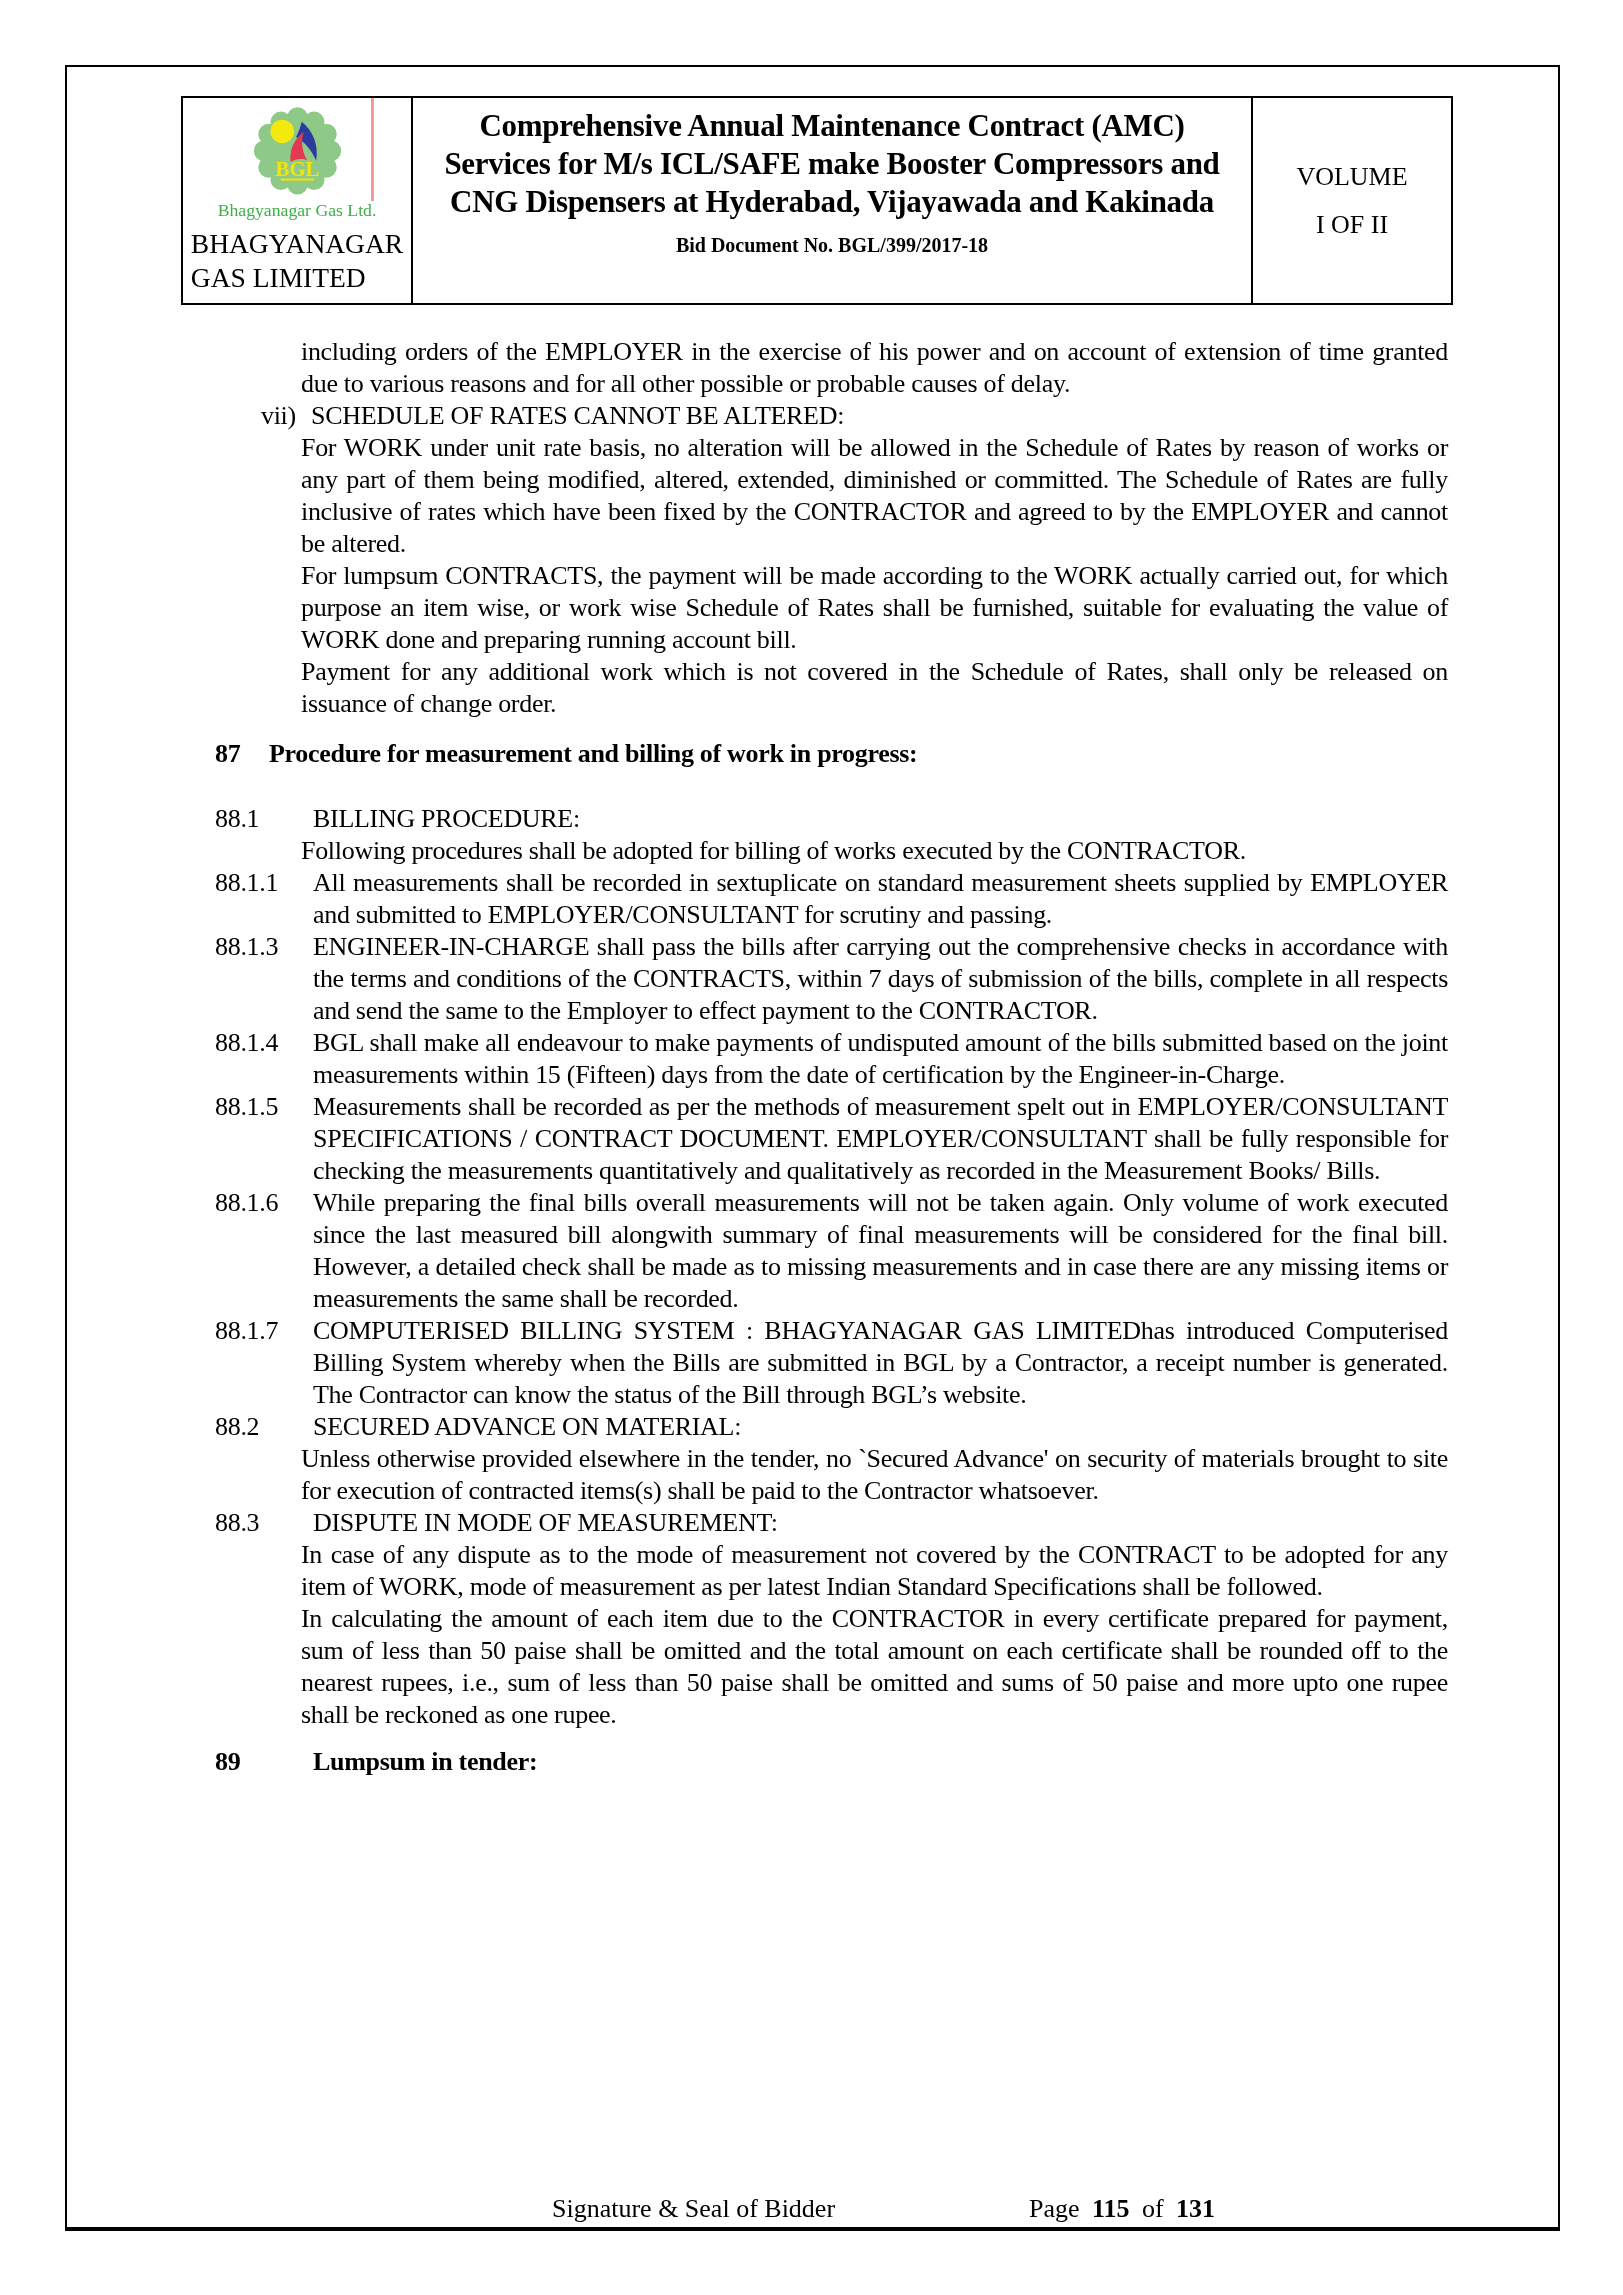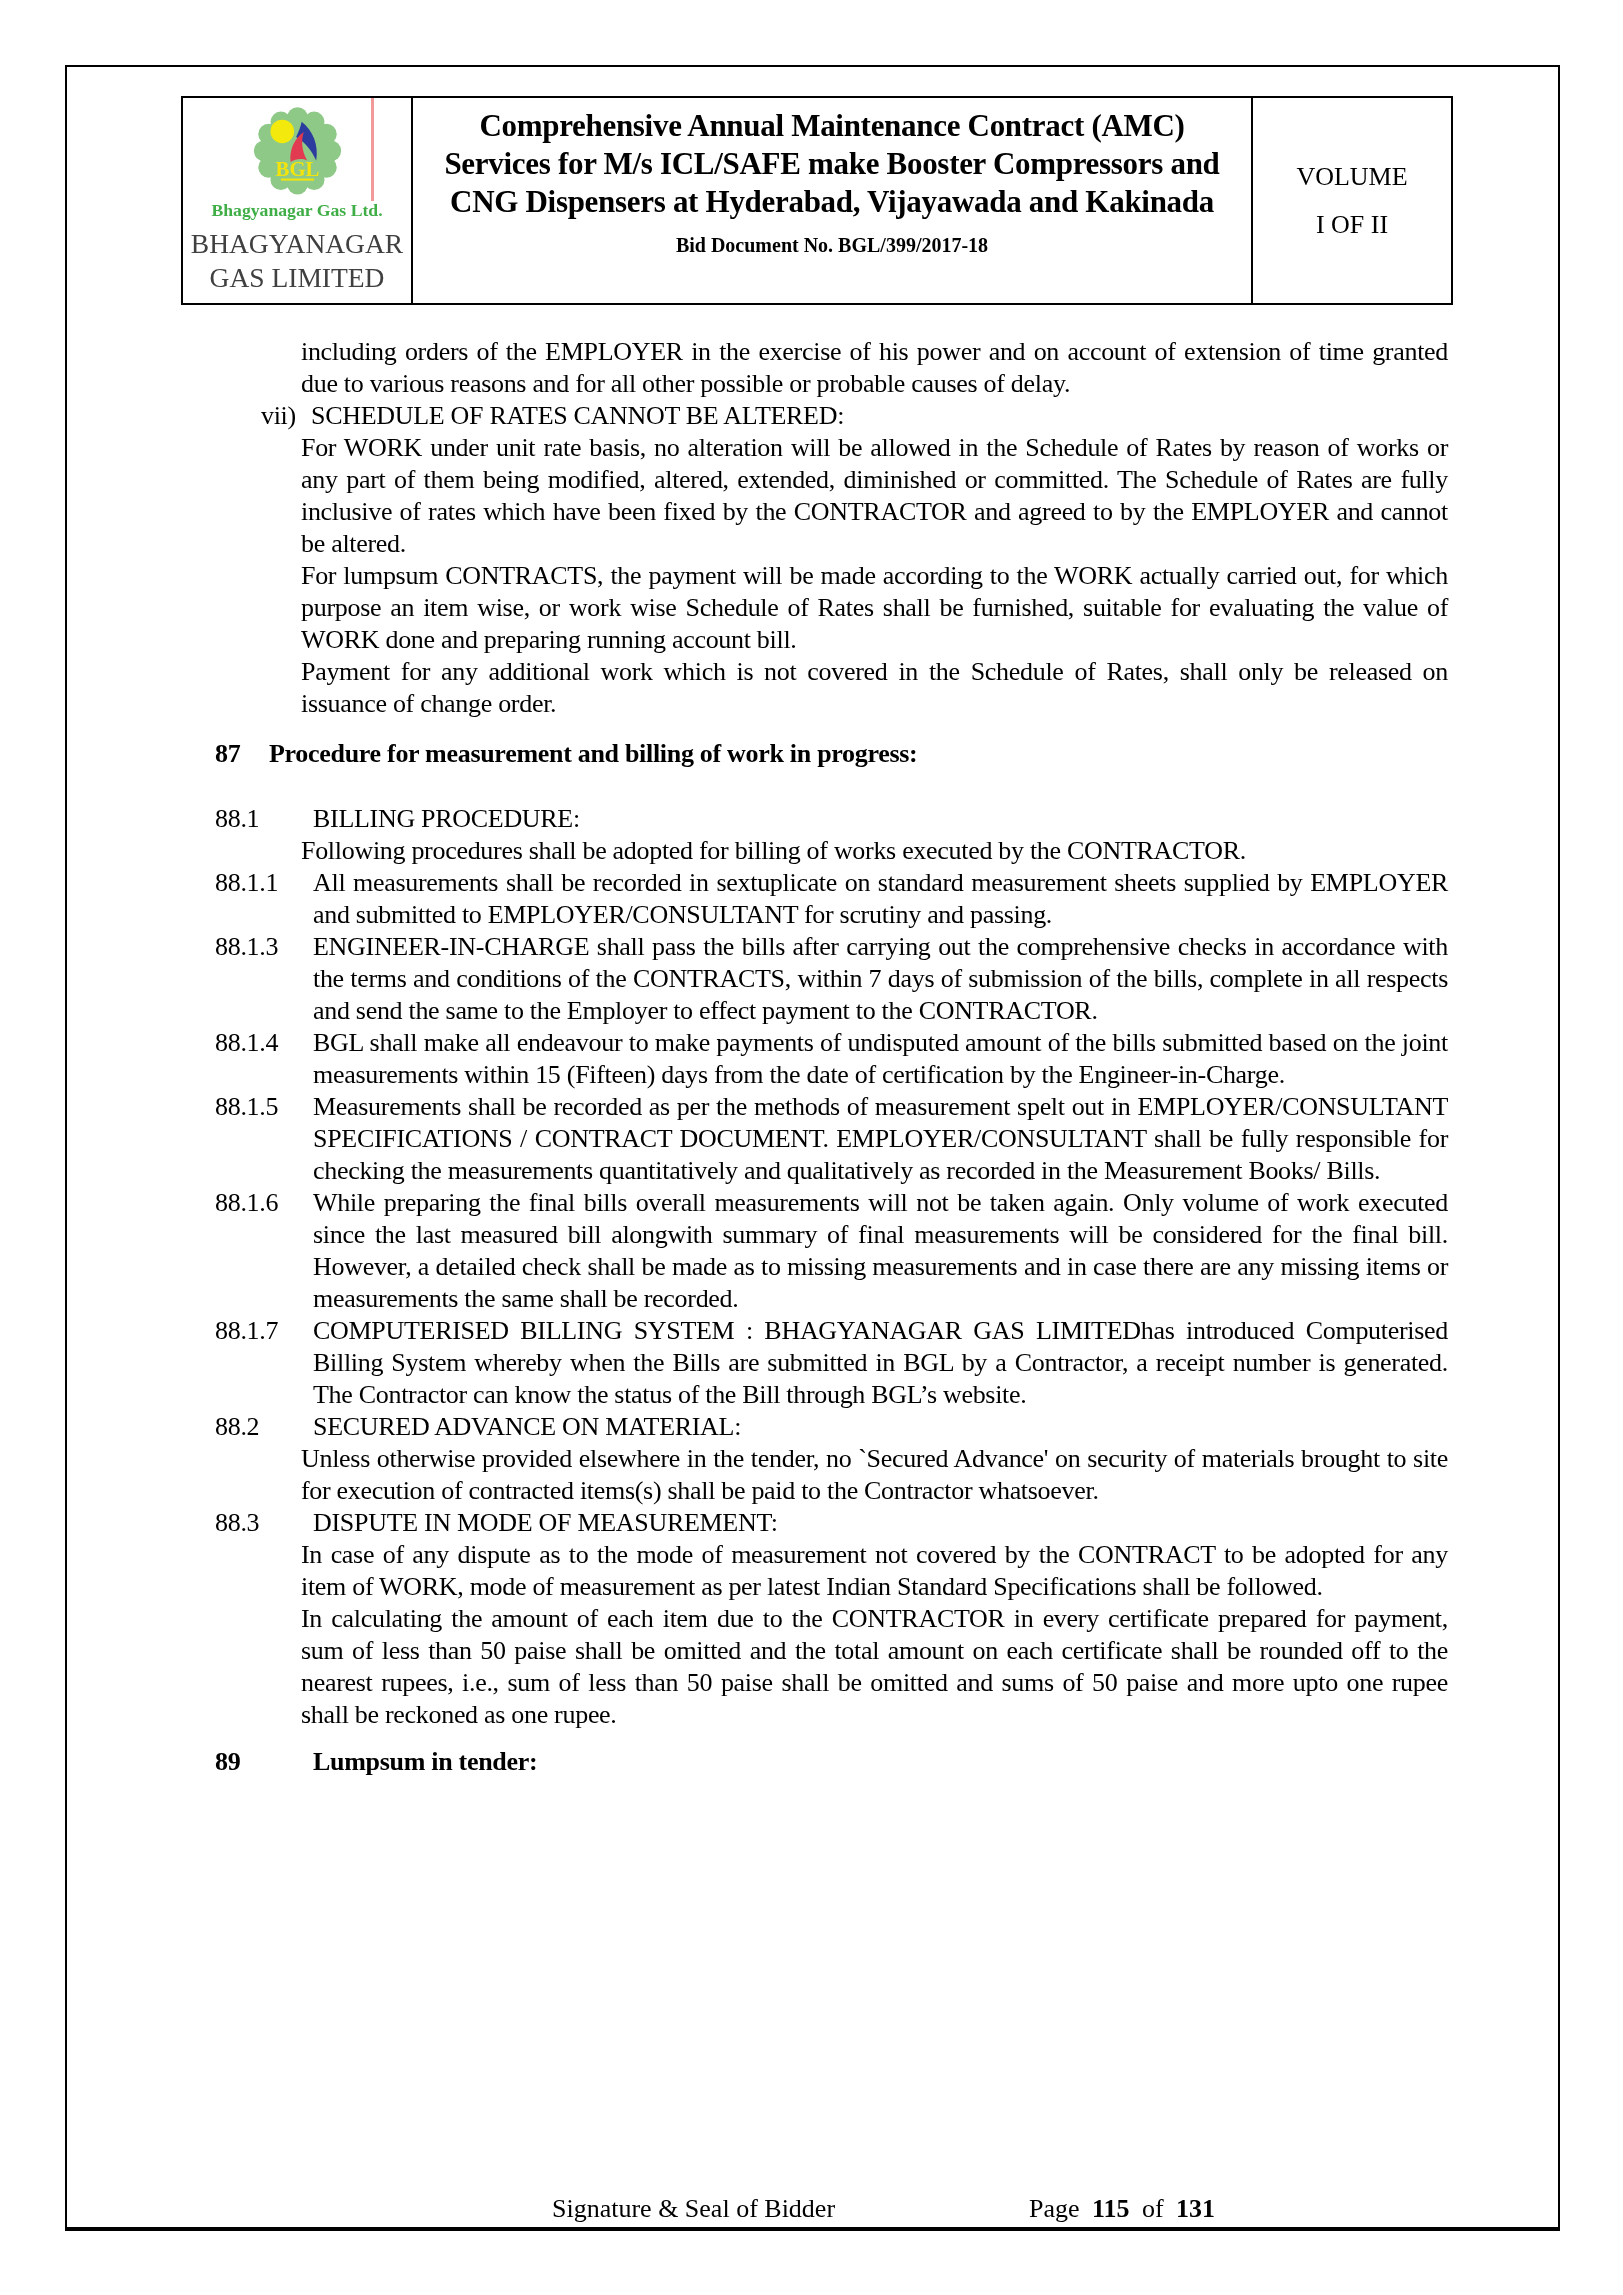--- a/index.html
+++ b/index.html
@@ -35,27 +35,27 @@
     display:flex;flex-direction:column;align-items:center;
     padding-top:6.5px;
   }
   .red-rule{
     position:absolute;top:0;right:37px;
     width:2.6px;height:103px;
     background:#f29a9a;
   }
   .logo-caption{
     margin-top:3px;
-    font-size:17.7px;font-weight:700;line-height:19.6px;
+    font-size:17.7px;font-weight:400;line-height:19.6px;
     color:#3fae47;
   }
   .org-name{
     margin-top:6.5px;
     font-size:27.5px;line-height:34px;
-    text-align:center;color:#404040;
+    color:#000000;
   }
   .title-cell{
     flex:1 1 auto;
     display:flex;flex-direction:column;
     padding:9.2px 17px 0 17px;
     text-align:center;
   }
   .doc-title{
     font-weight:bold;
     font-size:31px;line-height:38px;

